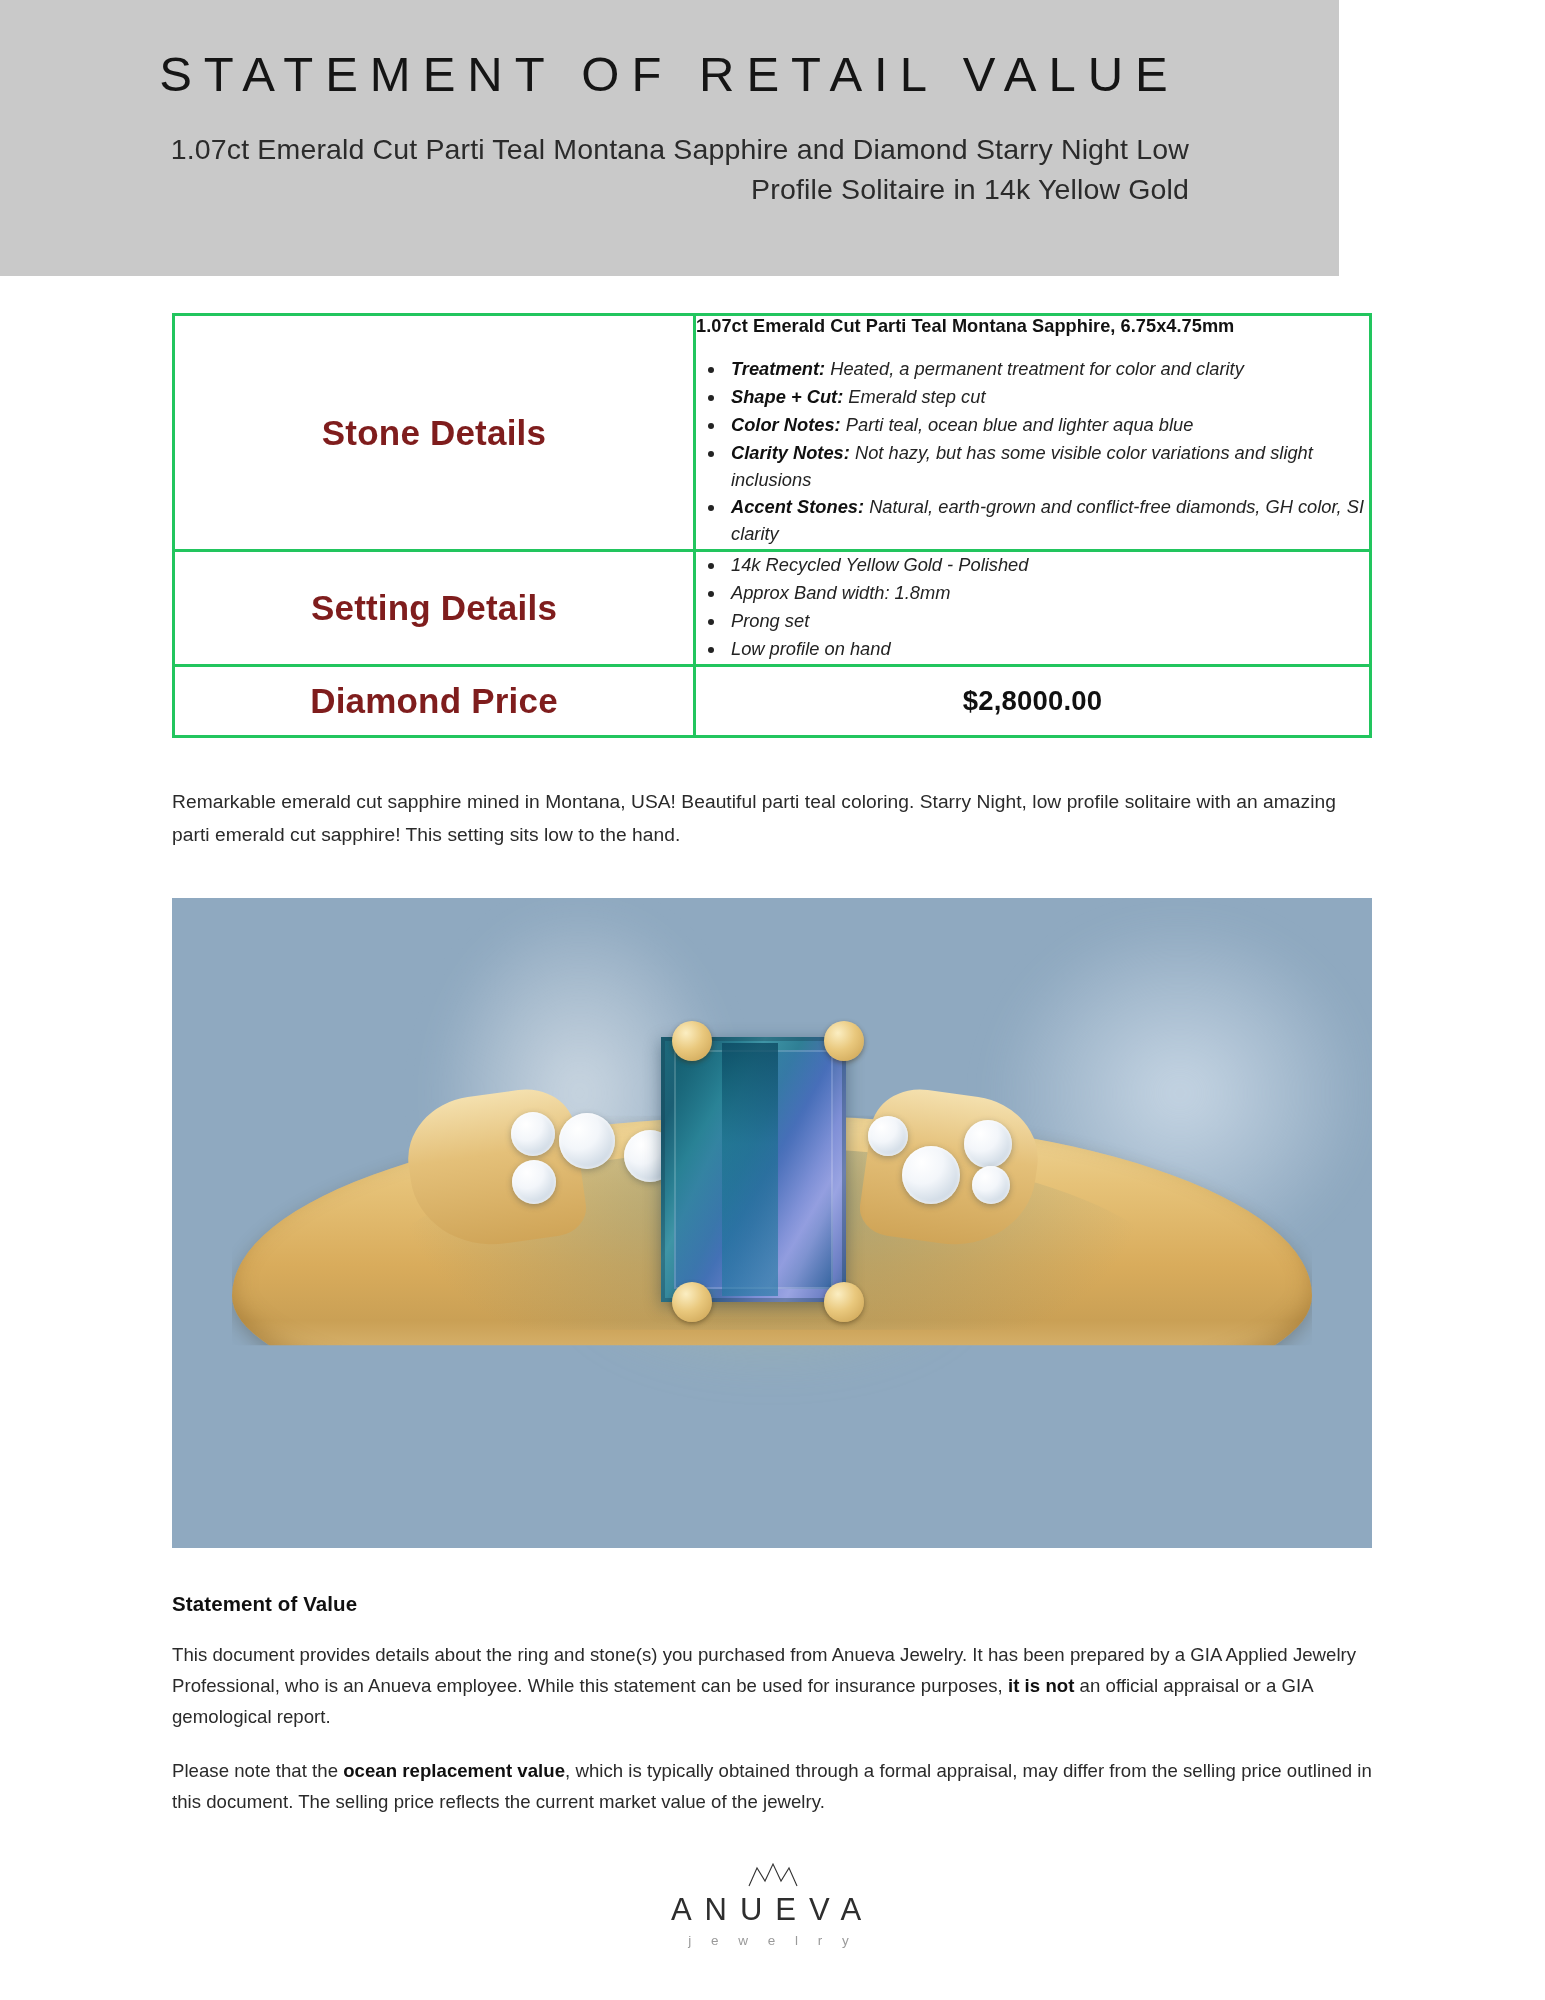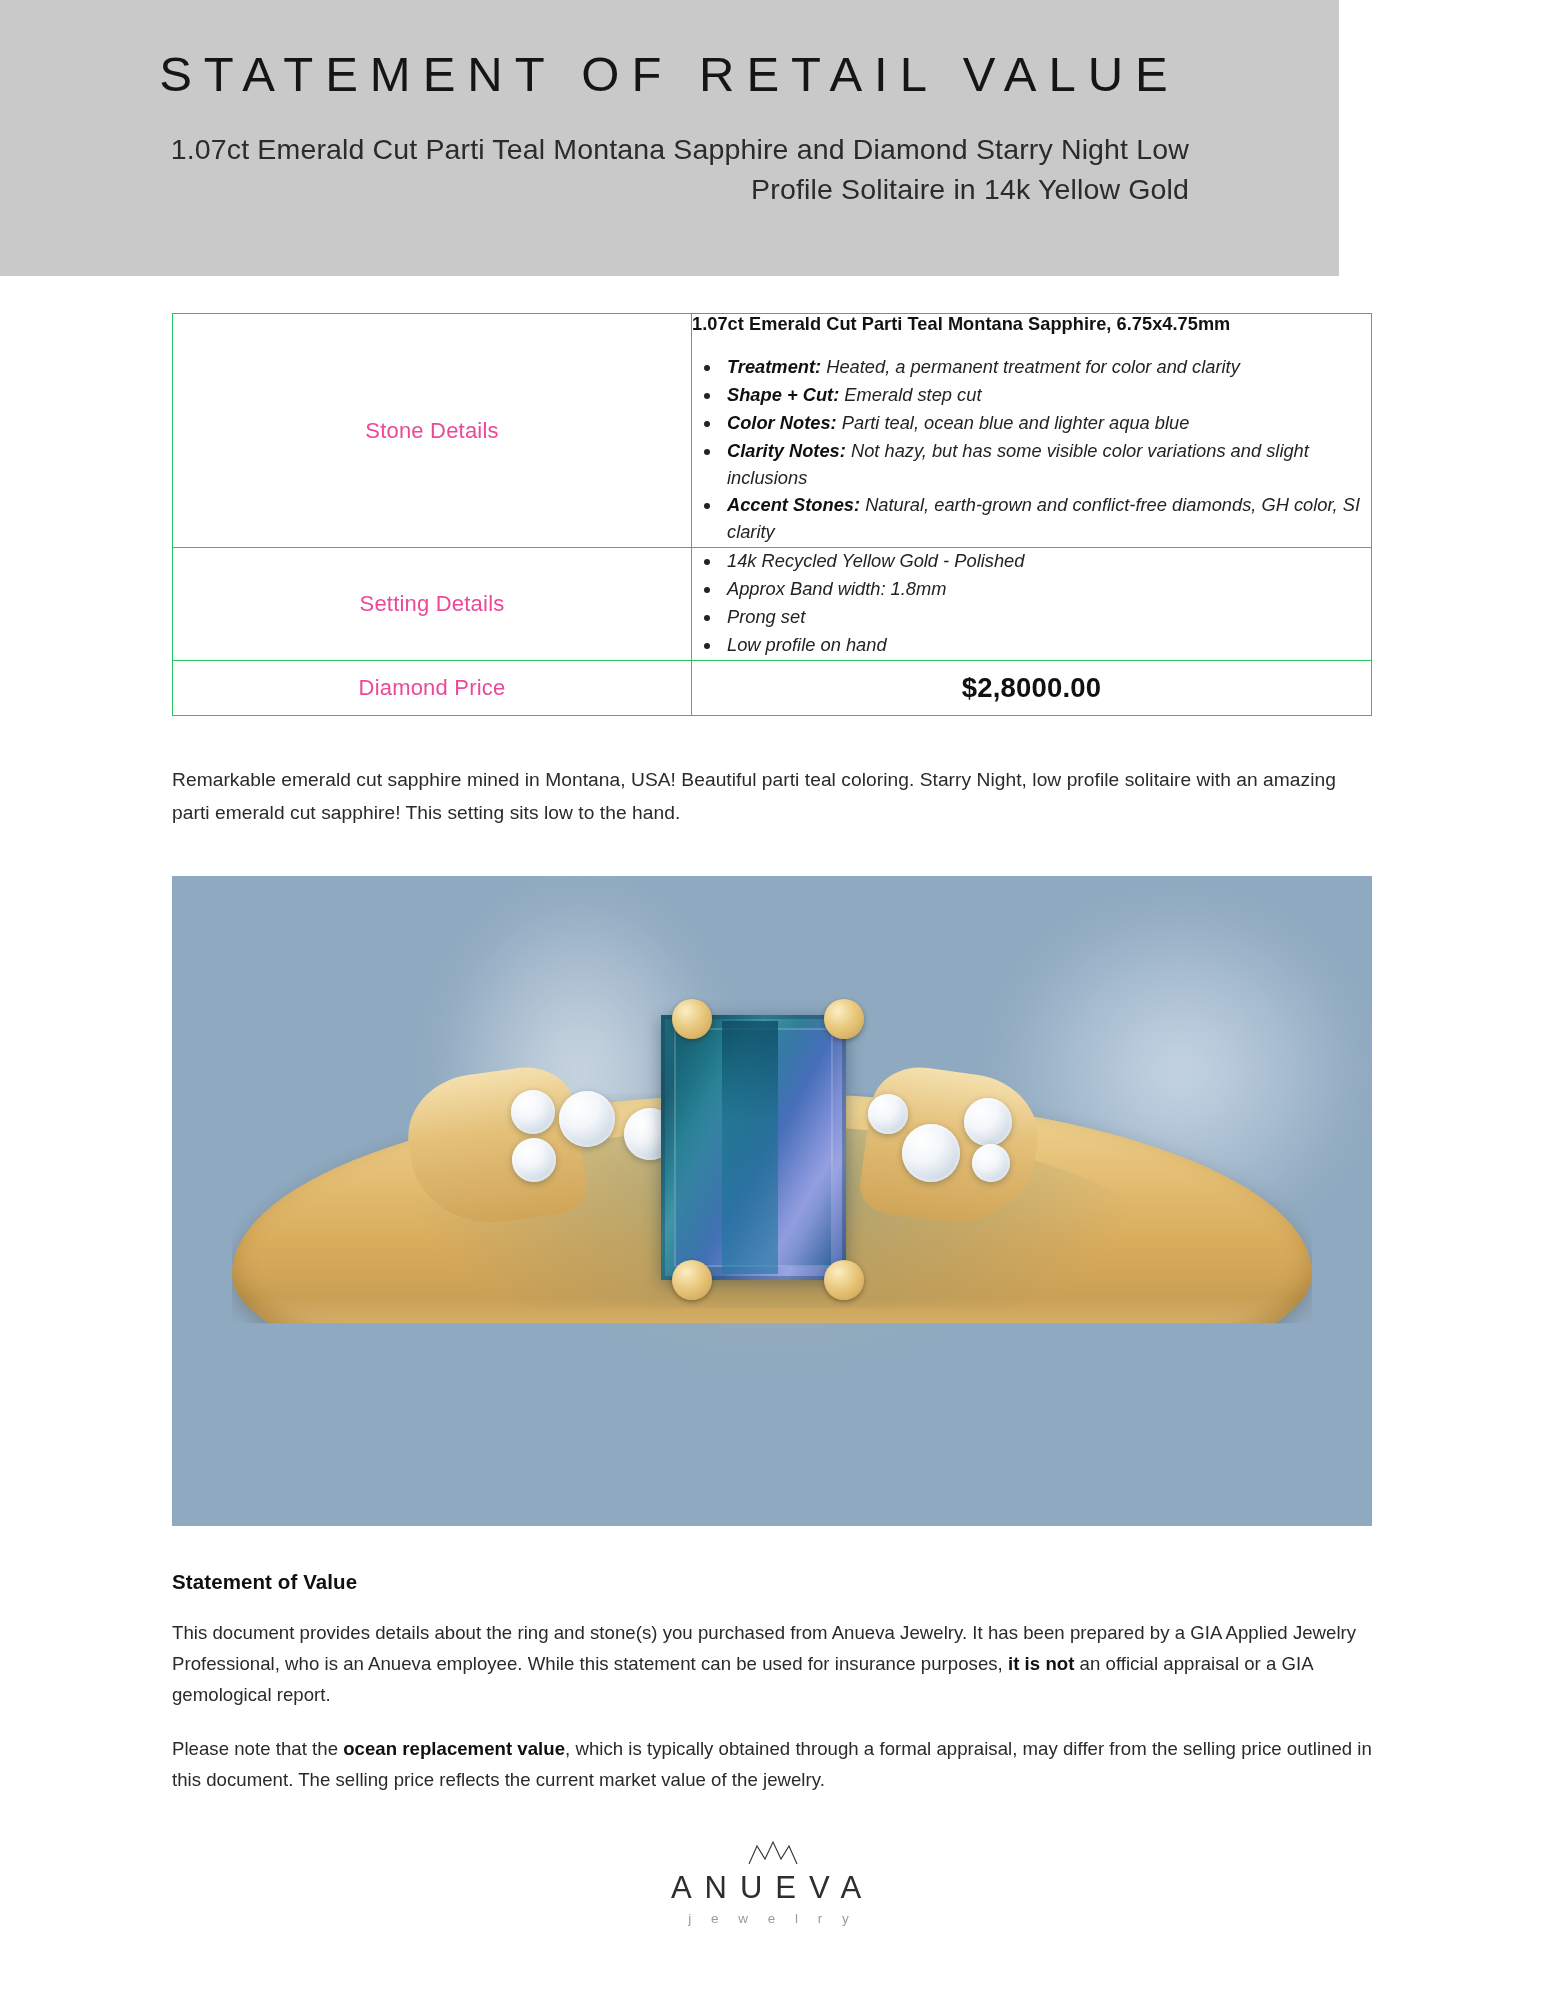--- a/index.html
+++ b/index.html
@@ -54,32 +54,32 @@
 
   
   .details-table {
     margin-top: 37px;
     border: 1px solid #dddddd;
     border-collapse: collapse;
     width: 1200px;
     table-layout: fixed;
   }
   .details-table td {
-    border: 1px solid #22c55e;
+    border: 3px solid #22c55e;
     vertical-align: middle;
     padding: 0;
   }
   .col-label {
     width: 518px;
     text-align: center;
   }
   .row-label {
-    font-size: 22px;
-    font-weight: 400;
-    color: #ec4899;
+    font-size: 35px;
+    font-weight: 700;
+    color: #7f1d1d;
     letter-spacing: 0.2px;
     padding: 14px 10px;
   }
   .col-value {
     padding: 23px 26px 24px 26px;
   }
   .value-heading {
     font-size: 18.2px;
     font-weight: 700;
     color: #121212;

